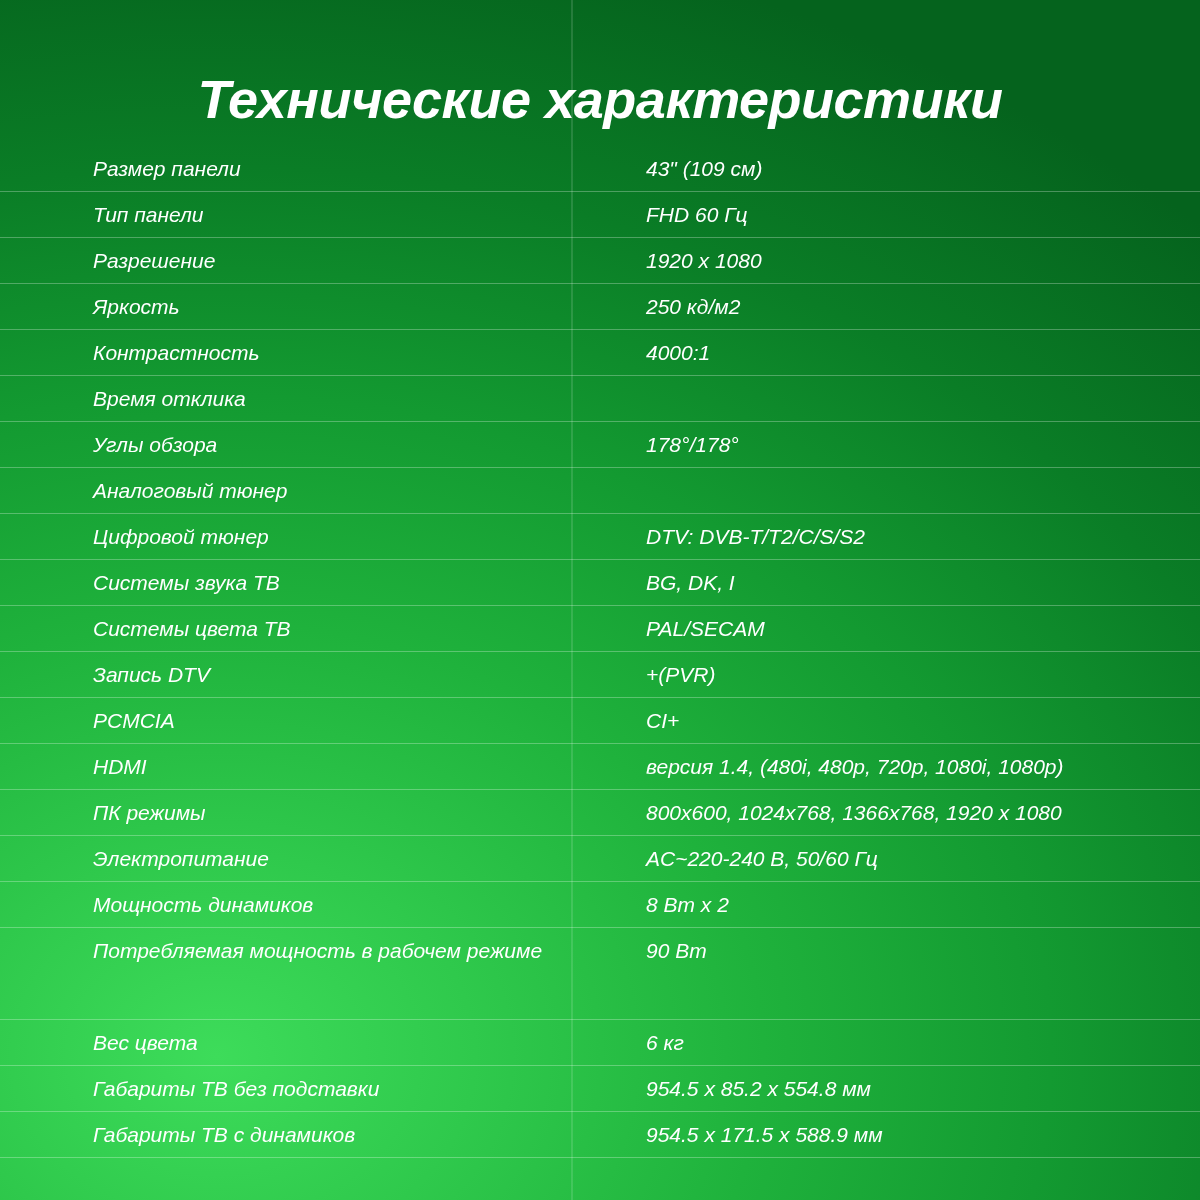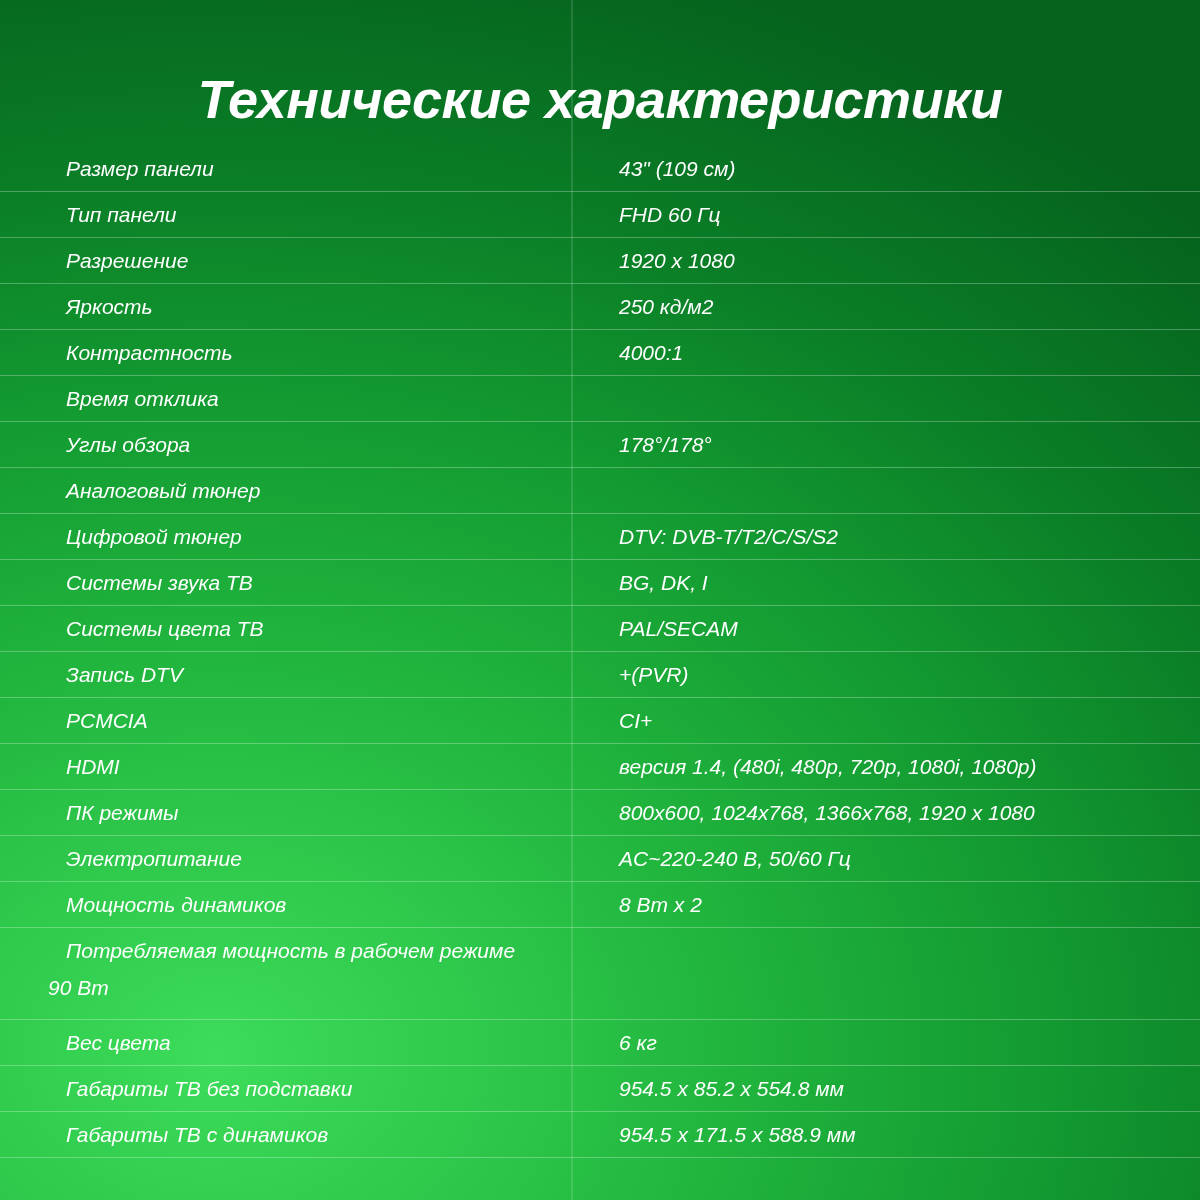--- a/index.html
+++ b/index.html
@@ -55,24 +55,24 @@
     top: 146px;
     width: 1200px;
   }
 
   .spec-row {
     display: flex;
     align-items: flex-start;
     height: 46px;
     box-sizing: border-box;
     border-bottom: 1px solid rgba(255,255,255,0.28);
+    padding-left: 27px;
   }
   .spec-row.tall {
     height: 92px;
-    flex-direction: column;
   }
 
   .spec-label {
     width: 571px;
     box-sizing: border-box;
     padding: 9px 20px 0 66px;
     color: #ffffff;
     font-size: 21px;
     line-height: 28px;
   }

